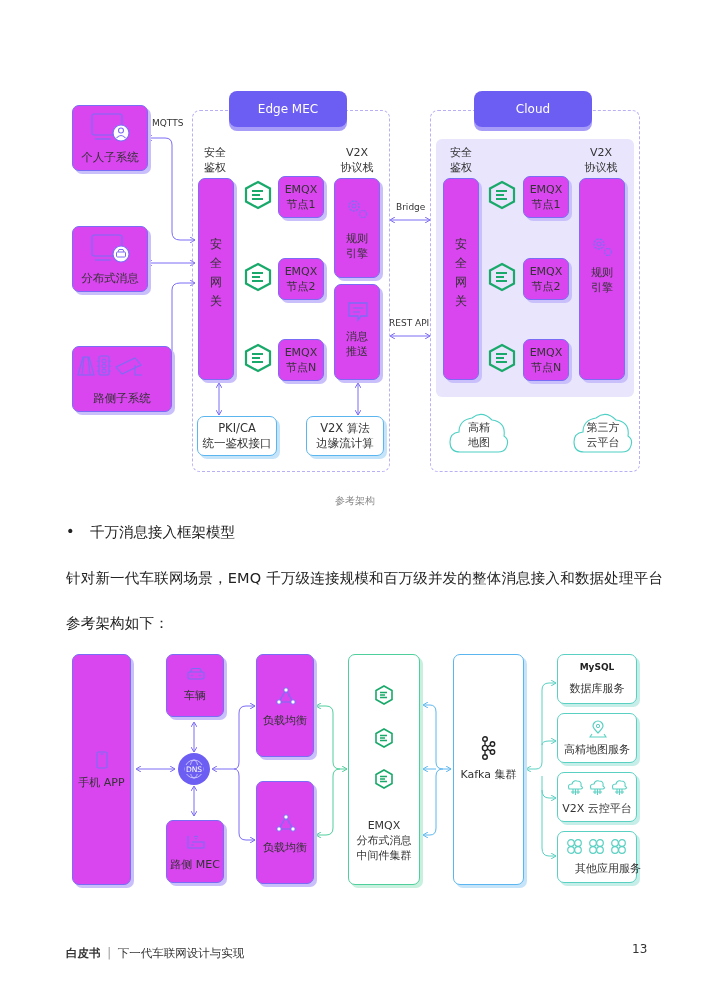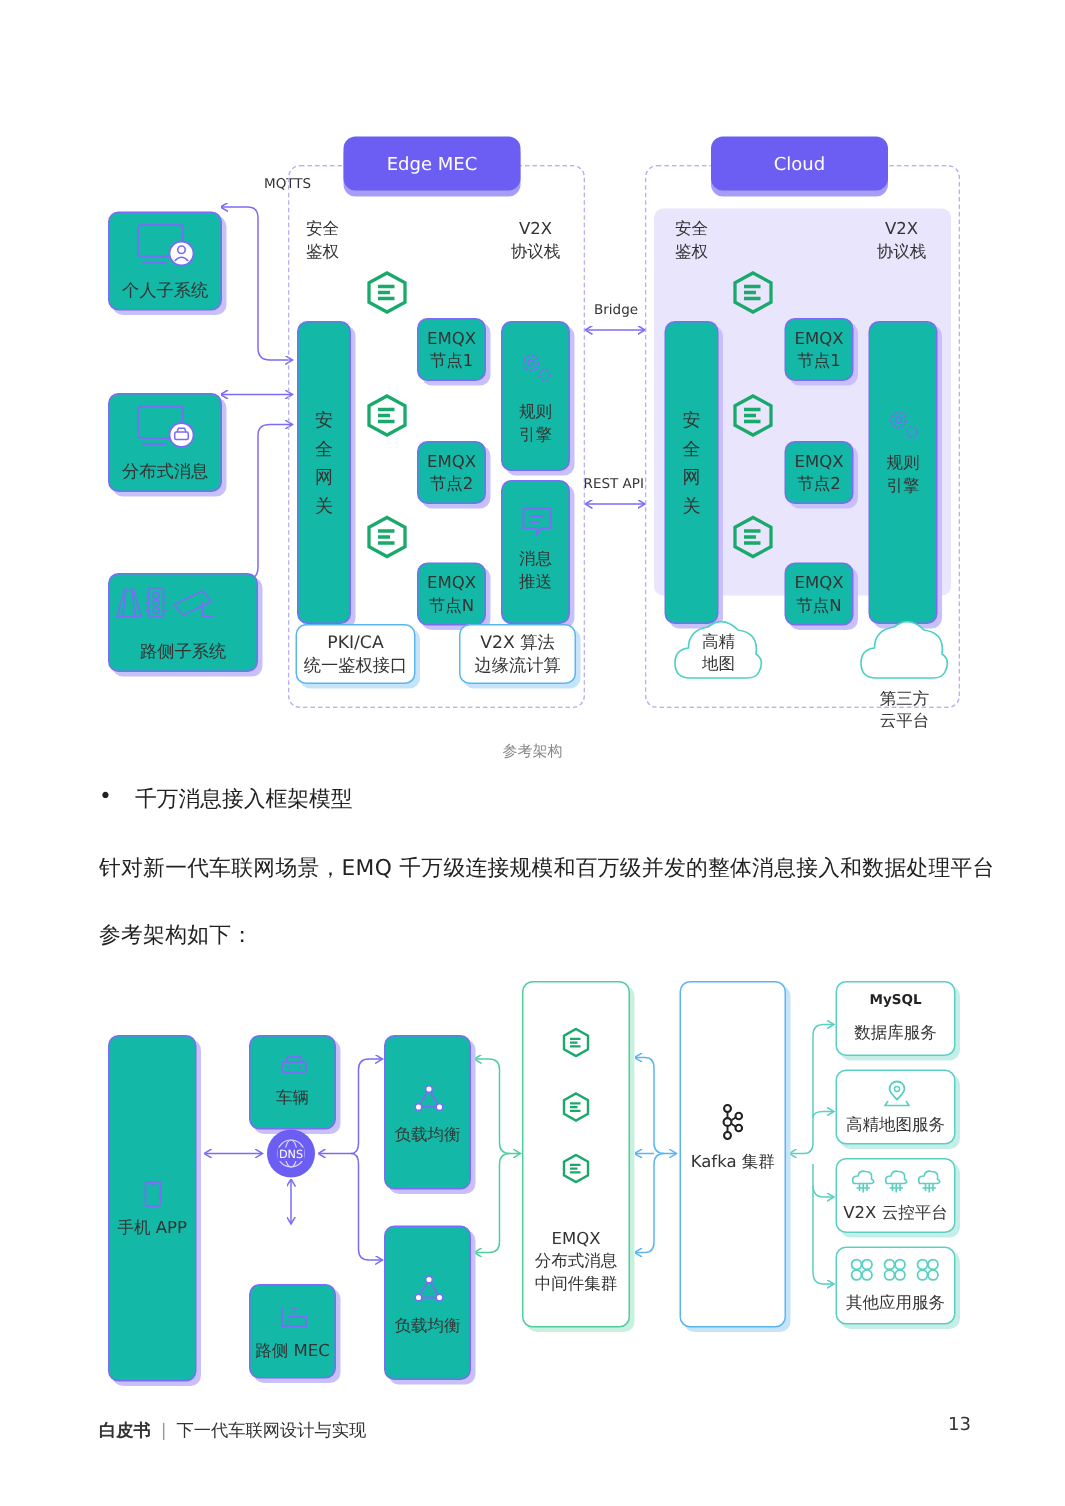--- a/index.html
+++ b/index.html
@@ -1,18 +1,18 @@
 <!DOCTYPE html>
 <html><head>
 <meta charset="utf-8">
 <style>
   html,body{margin:0;padding:0;background:#fff;}
   body{width:710px;height:1004px;position:relative;overflow:hidden;font-family:"DejaVu Sans","Liberation Sans",sans-serif;color:#333;}
   .abs{position:absolute;}
-  .box{position:absolute;background:#14b8a6;border:1.3px solid #7b6cf6;border-radius:7px;box-shadow:3px 3px 0 #c9c0fb;box-sizing:border-box;margin-top:36px;}
+  .box{position:absolute;background:#d946ef;border:1.3px solid #7b6cf6;border-radius:7px;box-shadow:3px 3px 0 #c9c0fb;box-sizing:border-box;}
   .tbox{position:absolute;background:#fff;border:1.3px solid #5ad0c2;border-radius:7px;box-shadow:3px 3px 0 #c6eee9;box-sizing:border-box;}
   .bbox{position:absolute;background:#fff;border:1.3px solid #5bb6f0;border-radius:7px;box-shadow:3px 3px 0 #c5e4fa;box-sizing:border-box;}
   .gbox{position:absolute;background:#fff;border:1.3px solid #4fcf9c;border-radius:7px;box-shadow:3px 3px 0 #c7f0de;box-sizing:border-box;}
   .dash{position:absolute;border:1px dashed #b8b0f5;border-radius:8px;box-sizing:border-box;}
   .pill{position:absolute;background:#6d5ef3;color:#fff;border-radius:8px;font-size:12px;text-align:center;box-shadow:0 4px 0 #a79df8;}
   .lbl{position:absolute;font-size:11px;color:#333;text-align:center;line-height:15px;}
   .vtxt{position:absolute;font-size:12px;color:#333;text-align:center;line-height:19px;width:14px;word-break:break-all;}
   .small{position:absolute;font-size:9px;color:#333;}
   .ctr{display:flex;align-items:center;justify-content:center;flex-direction:column;}
   svg.lines{position:absolute;left:0;top:0;}
@@ -51,21 +51,21 @@
   <div class="box" style="left:72px;top:105px;width:76px;height:66px;">
     <svg class="abs" style="left:18px;top:6px;" width="40" height="30">
       <rect x="1" y="2" width="30" height="21" rx="2" fill="none" stroke="#7b6cf6" stroke-width="1.2"></rect>
       <path d="M4,27 H20" stroke="#7b6cf6" stroke-width="1.2"></path>
       <circle cx="30" cy="21" r="8" fill="#fff" stroke="#7b6cf6" stroke-width="1.2"></circle>
       <circle cx="30" cy="18.5" r="2.5" fill="none" stroke="#7b6cf6" stroke-width="1.1"></circle>
       <path d="M25.5,26 Q30,21 34.5,26" fill="none" stroke="#7b6cf6" stroke-width="1.1"></path>
     </svg>
     <div class="lbl" style="left:0;width:100%;top:44px;font-size:11.5px;">个人子系统</div>
   </div>
-  <div class="small" style="left:152px;top:118px;margin-left:24px;">MQTTS</div>
+  <div class="small" style="left:152px;top:118px;">MQTTS</div>
 
   <div class="box" style="left:72px;top:226px;width:76px;height:66px;">
     <svg class="abs" style="left:18px;top:6px;" width="40" height="30">
       <rect x="1" y="2" width="30" height="21" rx="2" fill="none" stroke="#7b6cf6" stroke-width="1.2"></rect>
       <path d="M4,27 H20" stroke="#7b6cf6" stroke-width="1.2"></path>
       <circle cx="30" cy="21" r="8" fill="#fff" stroke="#7b6cf6" stroke-width="1.2"></circle>
       <rect x="25.5" y="19" width="9" height="5" rx="1" fill="none" stroke="#7b6cf6" stroke-width="1"></rect>
       <path d="M27,19 L28,16.5 H32 L33,19" fill="none" stroke="#7b6cf6" stroke-width="1"></path>
     </svg>
     <div class="lbl" style="left:0;width:100%;top:44px;font-size:11.5px;">分布式消息</div>
@@ -208,21 +208,21 @@
     <svg class="abs" style="left:0;top:0;" width="62" height="48">
       <path d="M12,44 Q2,44 2,34 Q2,25 11,24 Q11,12 24,10 Q34,2 44,12 Q58,14 56,28 Q62,32 58,40 Q56,44 50,44 Z" fill="#fff" stroke="#4fd0c4" stroke-width="1.1"></path>
     </svg>
     <div class="lbl" style="left:0;width:62px;top:12px;white-space:pre-line;">高精
 地图</div>
   </div>
   <div class="abs" style="left:572px;top:408px;width:62px;height:48px;">
     <svg class="abs" style="left:0;top:0;" width="62" height="48">
       <path d="M12,44 Q2,44 2,34 Q2,25 11,24 Q11,12 24,10 Q34,2 44,12 Q58,14 56,28 Q62,32 58,40 Q56,44 50,44 Z" fill="#fff" stroke="#4fd0c4" stroke-width="1.1"></path>
     </svg>
-    <div class="lbl" style="left:0;width:62px;top:12px;white-space:pre-line;margin-top:38px;">第三方
+    <div class="lbl" style="left:0;width:62px;top:12px;white-space:pre-line;">第三方
 云平台</div>
   </div>
 
   <div class="abs" style="left:0;width:710px;top:494px;text-align:center;font-size:10px;color:#888;">参考架构</div>
 </div>
 
 <div class="abs" style="left:66px;top:523px;font-size:14.5px;color:#222;">•</div>
 <div class="abs" style="left:90px;top:523px;font-size:14.5px;color:#222;">千万消息接入框架模型</div>
 <div class="para" style="top:569px;">针对新一代车联网场景，EMQ  千万级连接规模和百万级并发的整体消息接入和数据处理平台</div>
 <div class="para" style="top:614px;text-align:right;">参考架构如下：</div>
@@ -396,21 +396,21 @@
         <circle cx="27" cy="5" r="3.3"></circle>
           <circle cx="34" cy="5" r="3.3"></circle>
           <circle cx="27" cy="12" r="3.3"></circle>
           <circle cx="34" cy="12" r="3.3"></circle>
         <circle cx="49" cy="5" r="3.3"></circle>
           <circle cx="56" cy="5" r="3.3"></circle>
           <circle cx="49" cy="12" r="3.3"></circle>
           <circle cx="56" cy="12" r="3.3"></circle>
       </g>
     </svg>
-    <div class="lbl" style="left:0;width:100%;top:29px;">其他应用服务</div>
+    <div class="lbl" style="left:11px;width:100%;top:29px;">其他应用服务</div>
   </div>
 </div>
 
 <div class="abs" style="left:66px;top:946px;font-size:11.5px;color:#333;">
   <span style="font-weight:bold;">白皮书</span>
   <span style="color:#999;margin:0 3px;">|</span>
   <span>下一代车联网设计与实现</span>
 </div>
 <div class="abs" style="left:632px;top:942px;font-size:12px;color:#333;">13</div>
 

